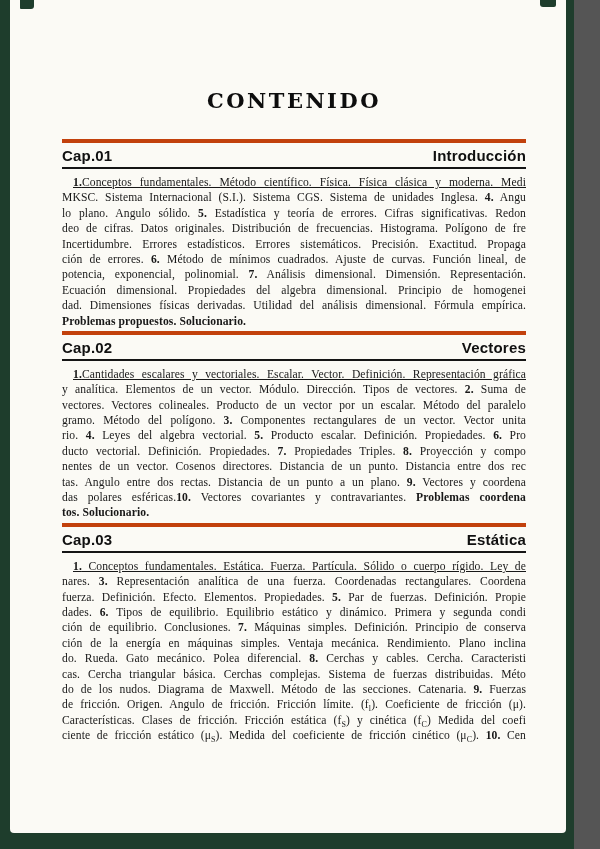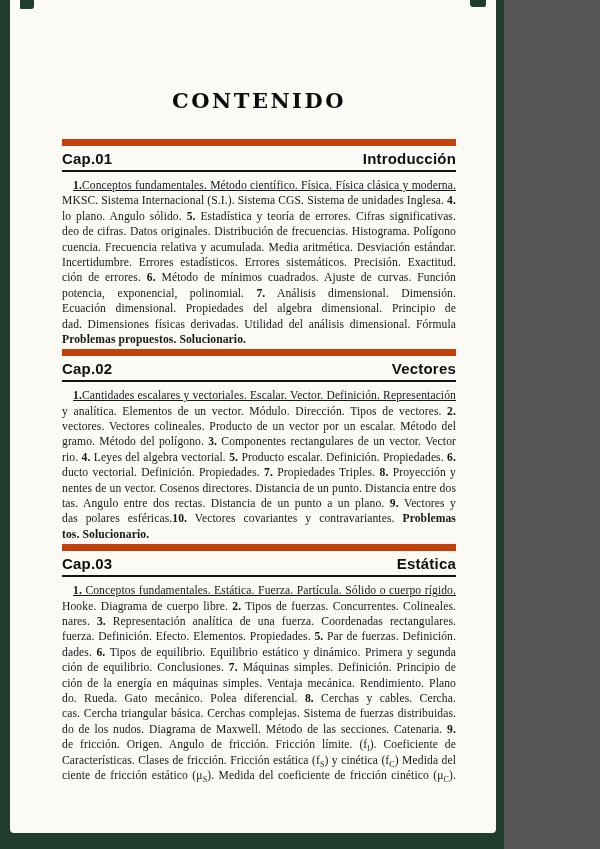--- a/index.html
+++ b/index.html
@@ -1,18 +1,18 @@
 <!DOCTYPE html>
 <html style="--green: #1e3d2c; --paper: #fbfaf5; --ink: #1b1b1b;"><head>
 <meta charset="utf-8">
 <style>
   html,body{margin:0;padding:0;background:#555;}
   .scan{
     position:relative;
-    width:504px;height:849px;
+    width:574px;height:849px;
     background:var(--green,#1e3d2c);
     overflow:hidden;
     font-family:"Liberation Serif",serif;
   }
   .page{
     position:absolute;
     left:10px;right:8px;top:0;bottom:16px;
     background:var(--paper,#fbfaf5);
     overflow:hidden;
     border-radius:0 0 4px 4px;
@@ -31,21 +31,21 @@
     margin:0;
     padding-top:88px;
     text-align:center;
     font-family:"DejaVu Serif",serif;
     font-weight:bold;
     font-size:21px;
     letter-spacing:2.5px;
     color:#0d0d0d;
   }
   .chapters{margin-top:26px;}
-  .chapter{border-top:7px solid #c2410c;}
+  .chapter{border-top:4px solid #c2410c;}
   .chapter + .chapter{margin-top:0;}
   .chapter-head{
     display:flex;
     justify-content:space-between;
     align-items:baseline;
     padding:4px 0 3px;
     border-bottom:2px solid #151515;
     font-family:"Liberation Sans",sans-serif;
     font-weight:bold;
     font-size:15px;
@@ -82,21 +82,20 @@
           <section class="chapter">
             <div class="chapter-head">
               <span>Cap.01</span>
               <span>Introducción</span>
             </div>
             <div class="chapter-body">
               <div class="tline first"><b>1.</b>Conceptos fundamentales. Método científico. Física. Física clásica y moderna. Medi</div>
               <div class="tline">MKSC. Sistema Internacional (S.I.). Sistema CGS. Sistema de unidades Inglesa. <b>4.</b> Angu</div>
               <div class="tline">lo plano. Angulo sólido. <b>5.</b> Estadística y teoría de errores. Cifras significativas. Redon</div>
               <div class="tline">deo de cifras. Datos originales. Distribución de frecuencias. Histograma. Polígono de fre</div>
-              <div class="tline">cuencia. Frecuencia relativa y acumulada. Media aritmética. Desviación estándar. Error.</div>
               <div class="tline">Incertidumbre. Errores estadísticos. Errores sistemáticos. Precisión. Exactitud. Propaga</div>
               <div class="tline">ción de errores. <b>6.</b> Método de mínimos cuadrados. Ajuste de curvas. Función lineal, de</div>
               <div class="tline">potencia, exponencial, polinomial. <b>7.</b> Análisis dimensional. Dimensión. Representación.</div>
               <div class="tline">Ecuación dimensional. Propiedades del algebra dimensional. Principio de homogenei</div>
               <div class="tline">dad. Dimensiones físicas derivadas. Utilidad del análisis dimensional. Fórmula empírica.</div>
               <div class="tline flush"><b>Problemas propuestos. Solucionario.</b></div>
             </div>
           </section>
           <section class="chapter">
             <div class="chapter-head">
@@ -116,21 +115,20 @@
               <div class="tline flush"><b>tos. Solucionario.</b></div>
             </div>
           </section>
           <section class="chapter">
             <div class="chapter-head">
               <span>Cap.03</span>
               <span>Estática</span>
             </div>
             <div class="chapter-body">
               <div class="tline first"><b>1.</b> Conceptos fundamentales. Estática. Fuerza. Partícula. Sólido o cuerpo rígido. Ley de</div>
-              <div class="tline">Hooke. Diagrama de cuerpo libre. <b>2.</b> Tipos de fuerzas. Concurrentes. Colineales. Copla</div>
               <div class="tline">nares. <b>3.</b> Representación analítica de una fuerza. Coordenadas rectangulares. Coordena</div>
               <div class="tline">fuerza. Definición. Efecto. Elementos. Propiedades. <b>5.</b> Par de fuerzas. Definición. Propie</div>
               <div class="tline">dades. <b>6.</b> Tipos de equilibrio. Equilibrio estático y dinámico. Primera y segunda condi</div>
               <div class="tline">ción de equilibrio. Conclusiones. <b>7.</b> Máquinas simples. Definición. Principio de conserva</div>
               <div class="tline">ción de la energía en máquinas simples. Ventaja mecánica. Rendimiento. Plano inclina</div>
               <div class="tline">do. Rueda. Gato mecánico. Polea diferencial. <b>8.</b> Cerchas y cables. Cercha. Caracteristi</div>
               <div class="tline">cas. Cercha triangular básica. Cerchas complejas. Sistema de fuerzas distribuidas. Méto</div>
               <div class="tline">do de los nudos. Diagrama de Maxwell. Método de las secciones. Catenaria. <b>9.</b> Fuerzas</div>
               <div class="tline">de fricción. Origen. Angulo de fricción. Fricción límite. (f<sub>l</sub>). Coeficiente de fricción (μ).</div>
               <div class="tline">Características. Clases de fricción. Fricción estática (f<sub>S</sub>) y cinética (f<sub>C</sub>)  Medida del coefi</div>

